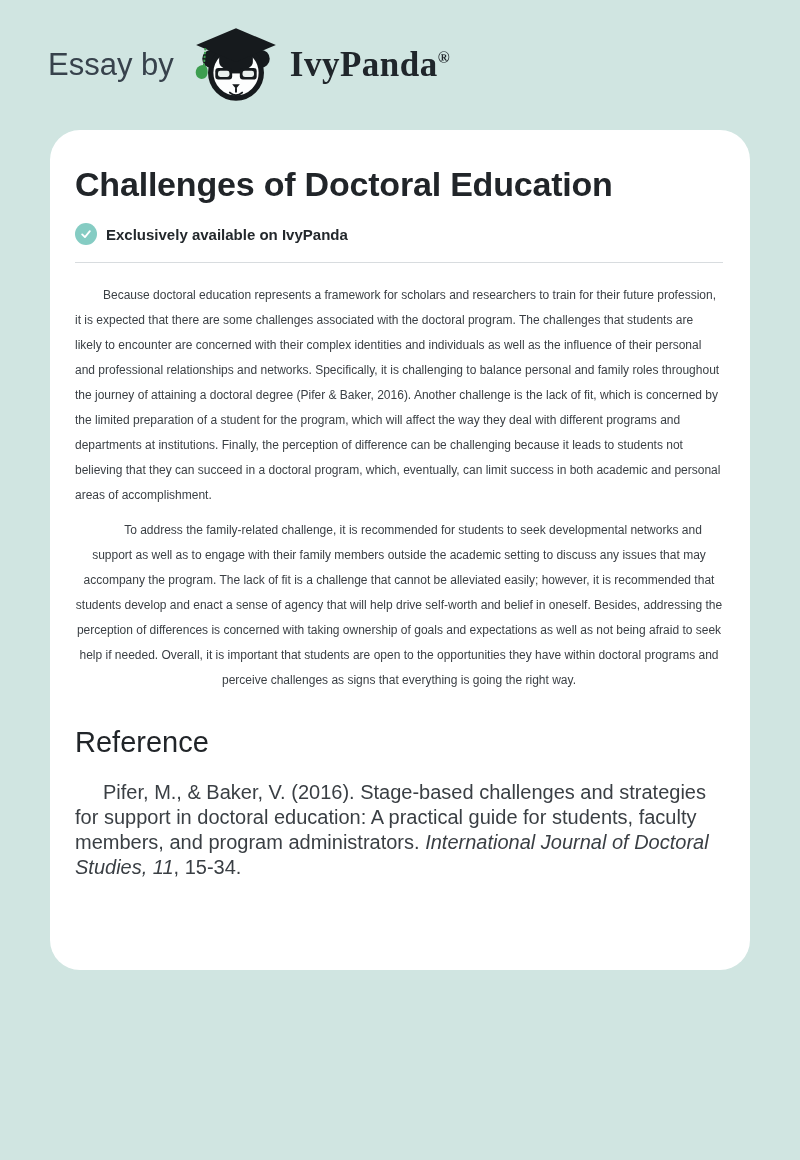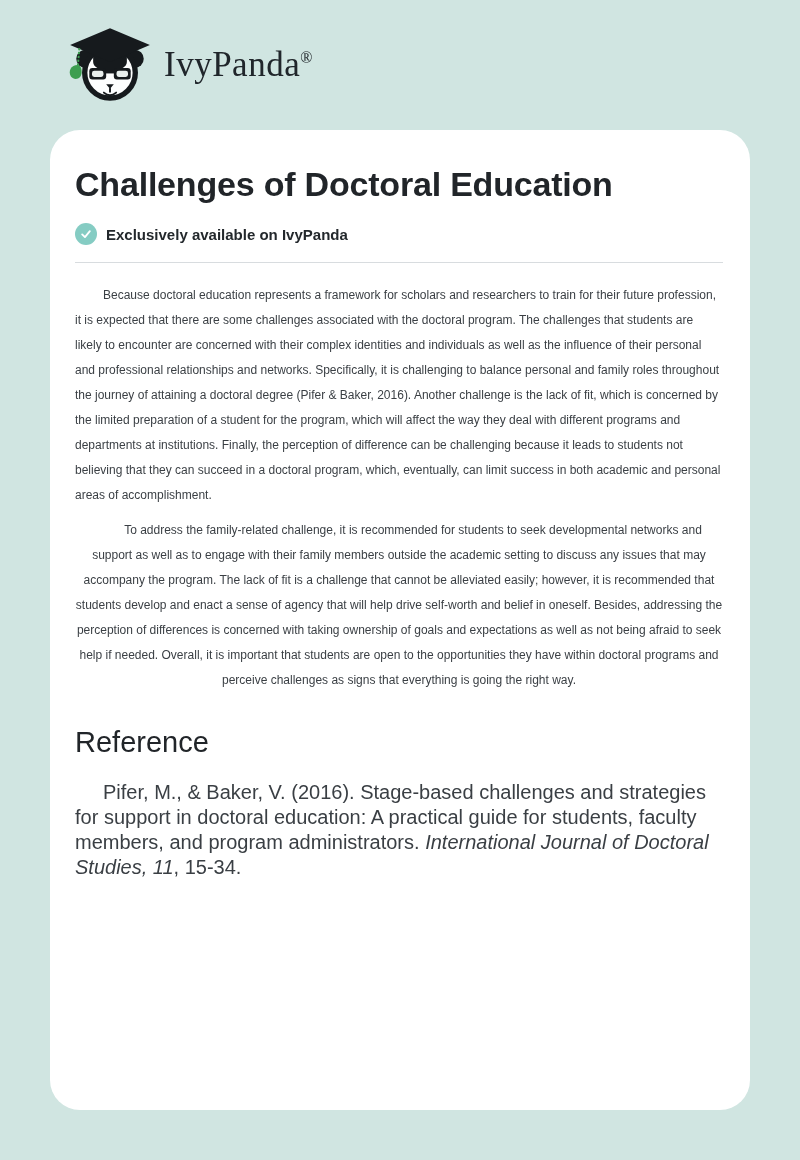--- a/index.html
+++ b/index.html
@@ -10,25 +10,25 @@
     -webkit-font-smoothing:antialiased;
   }
   .site-header {
     display:flex; align-items:center;
     height:130px; padding-left:48px; box-sizing:border-box;
   }
   .essay-by { font-size:31px; color:#37424c; }
   .logo { margin:0 8px 0 16px; display:flex; }
   .brand {
     font-family:"Liberation Serif","DejaVu Serif",serif;
-    font-weight:400; font-size:35px; color:#20262b; letter-spacing:0.5px;
+    font-weight:700; font-size:35px; color:#20262b; letter-spacing:0.5px;
   }
   .brand sup { font-size:16px; }
   .card {
-    width:700px; height:980px; margin-left:50px;
+    width:700px; height:840px; margin-left:50px;
     background:#ffffff; border-radius:30px;
     box-sizing:border-box; padding:36px 27px 0 25px;
   }
   h1 { margin:0; font-size:34px; line-height:1.1; color:#212529; font-weight:700; letter-spacing:-0.2px; }
   .badge-row { margin-top:20px; display:flex; align-items:center; gap:9px; }
   .badge-circle {
     width:22px; height:22px; border-radius:50%;
     background:#85ccc3; display:flex; align-items:center; justify-content:center; flex:none;
   }
   .badge-label { font-size:15px; font-weight:700; color:#23282c; }
@@ -44,20 +44,21 @@
     color:#3a3f44; text-indent:28px;
   }
   .reference .italic { font-style:italic; }
 </style>
 </head>
 <body>
 
 <div class="page">
 
   <header class="site-header">
+    <span class="essay-by">Essay by</span>
     <span class="logo">
       <svg width="92" height="80" viewBox="0 0 120 104" aria-hidden="true">
 
         <circle cx="28" cy="44" r="12" fill="#161a1d"></circle>
         <circle cx="92" cy="44" r="12" fill="#161a1d"></circle>
 
         <circle cx="60" cy="62" r="33" fill="#fdfefe" stroke="#161a1d" stroke-width="7"></circle>
 
         <path d="M38,36 h44 v12 a22,12 0 0 1 -44,0 z" fill="#161a1d"></path>
 

